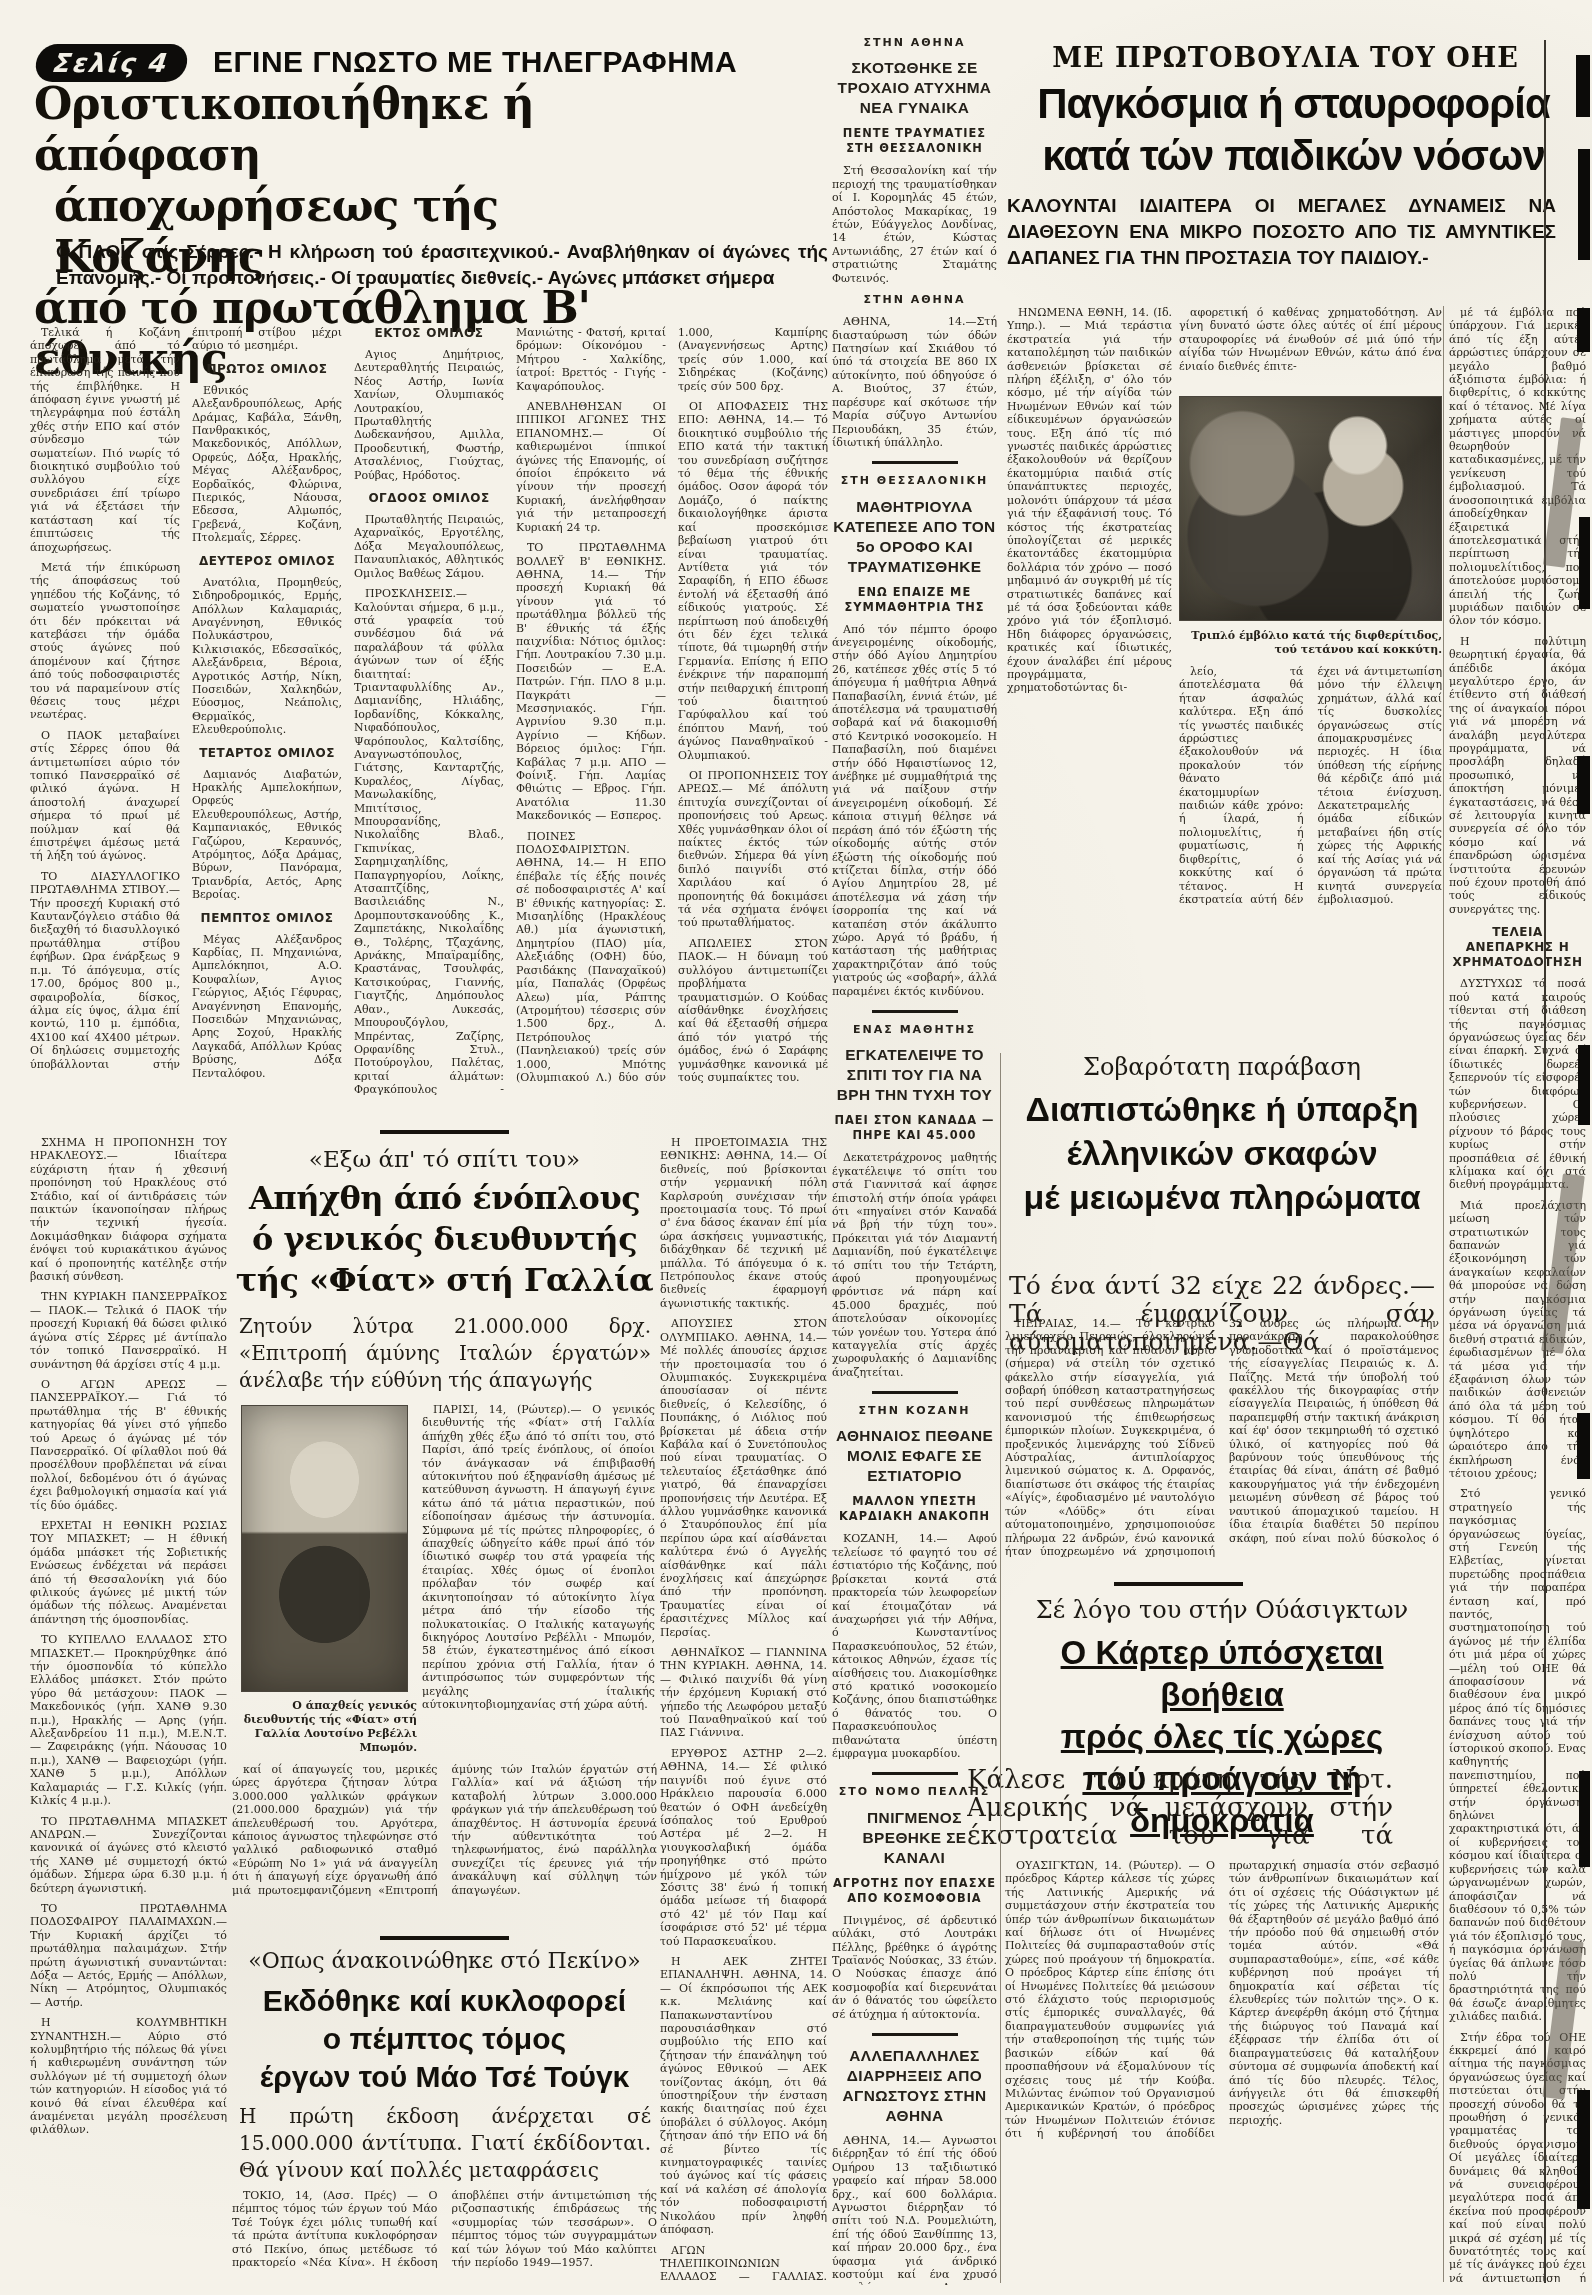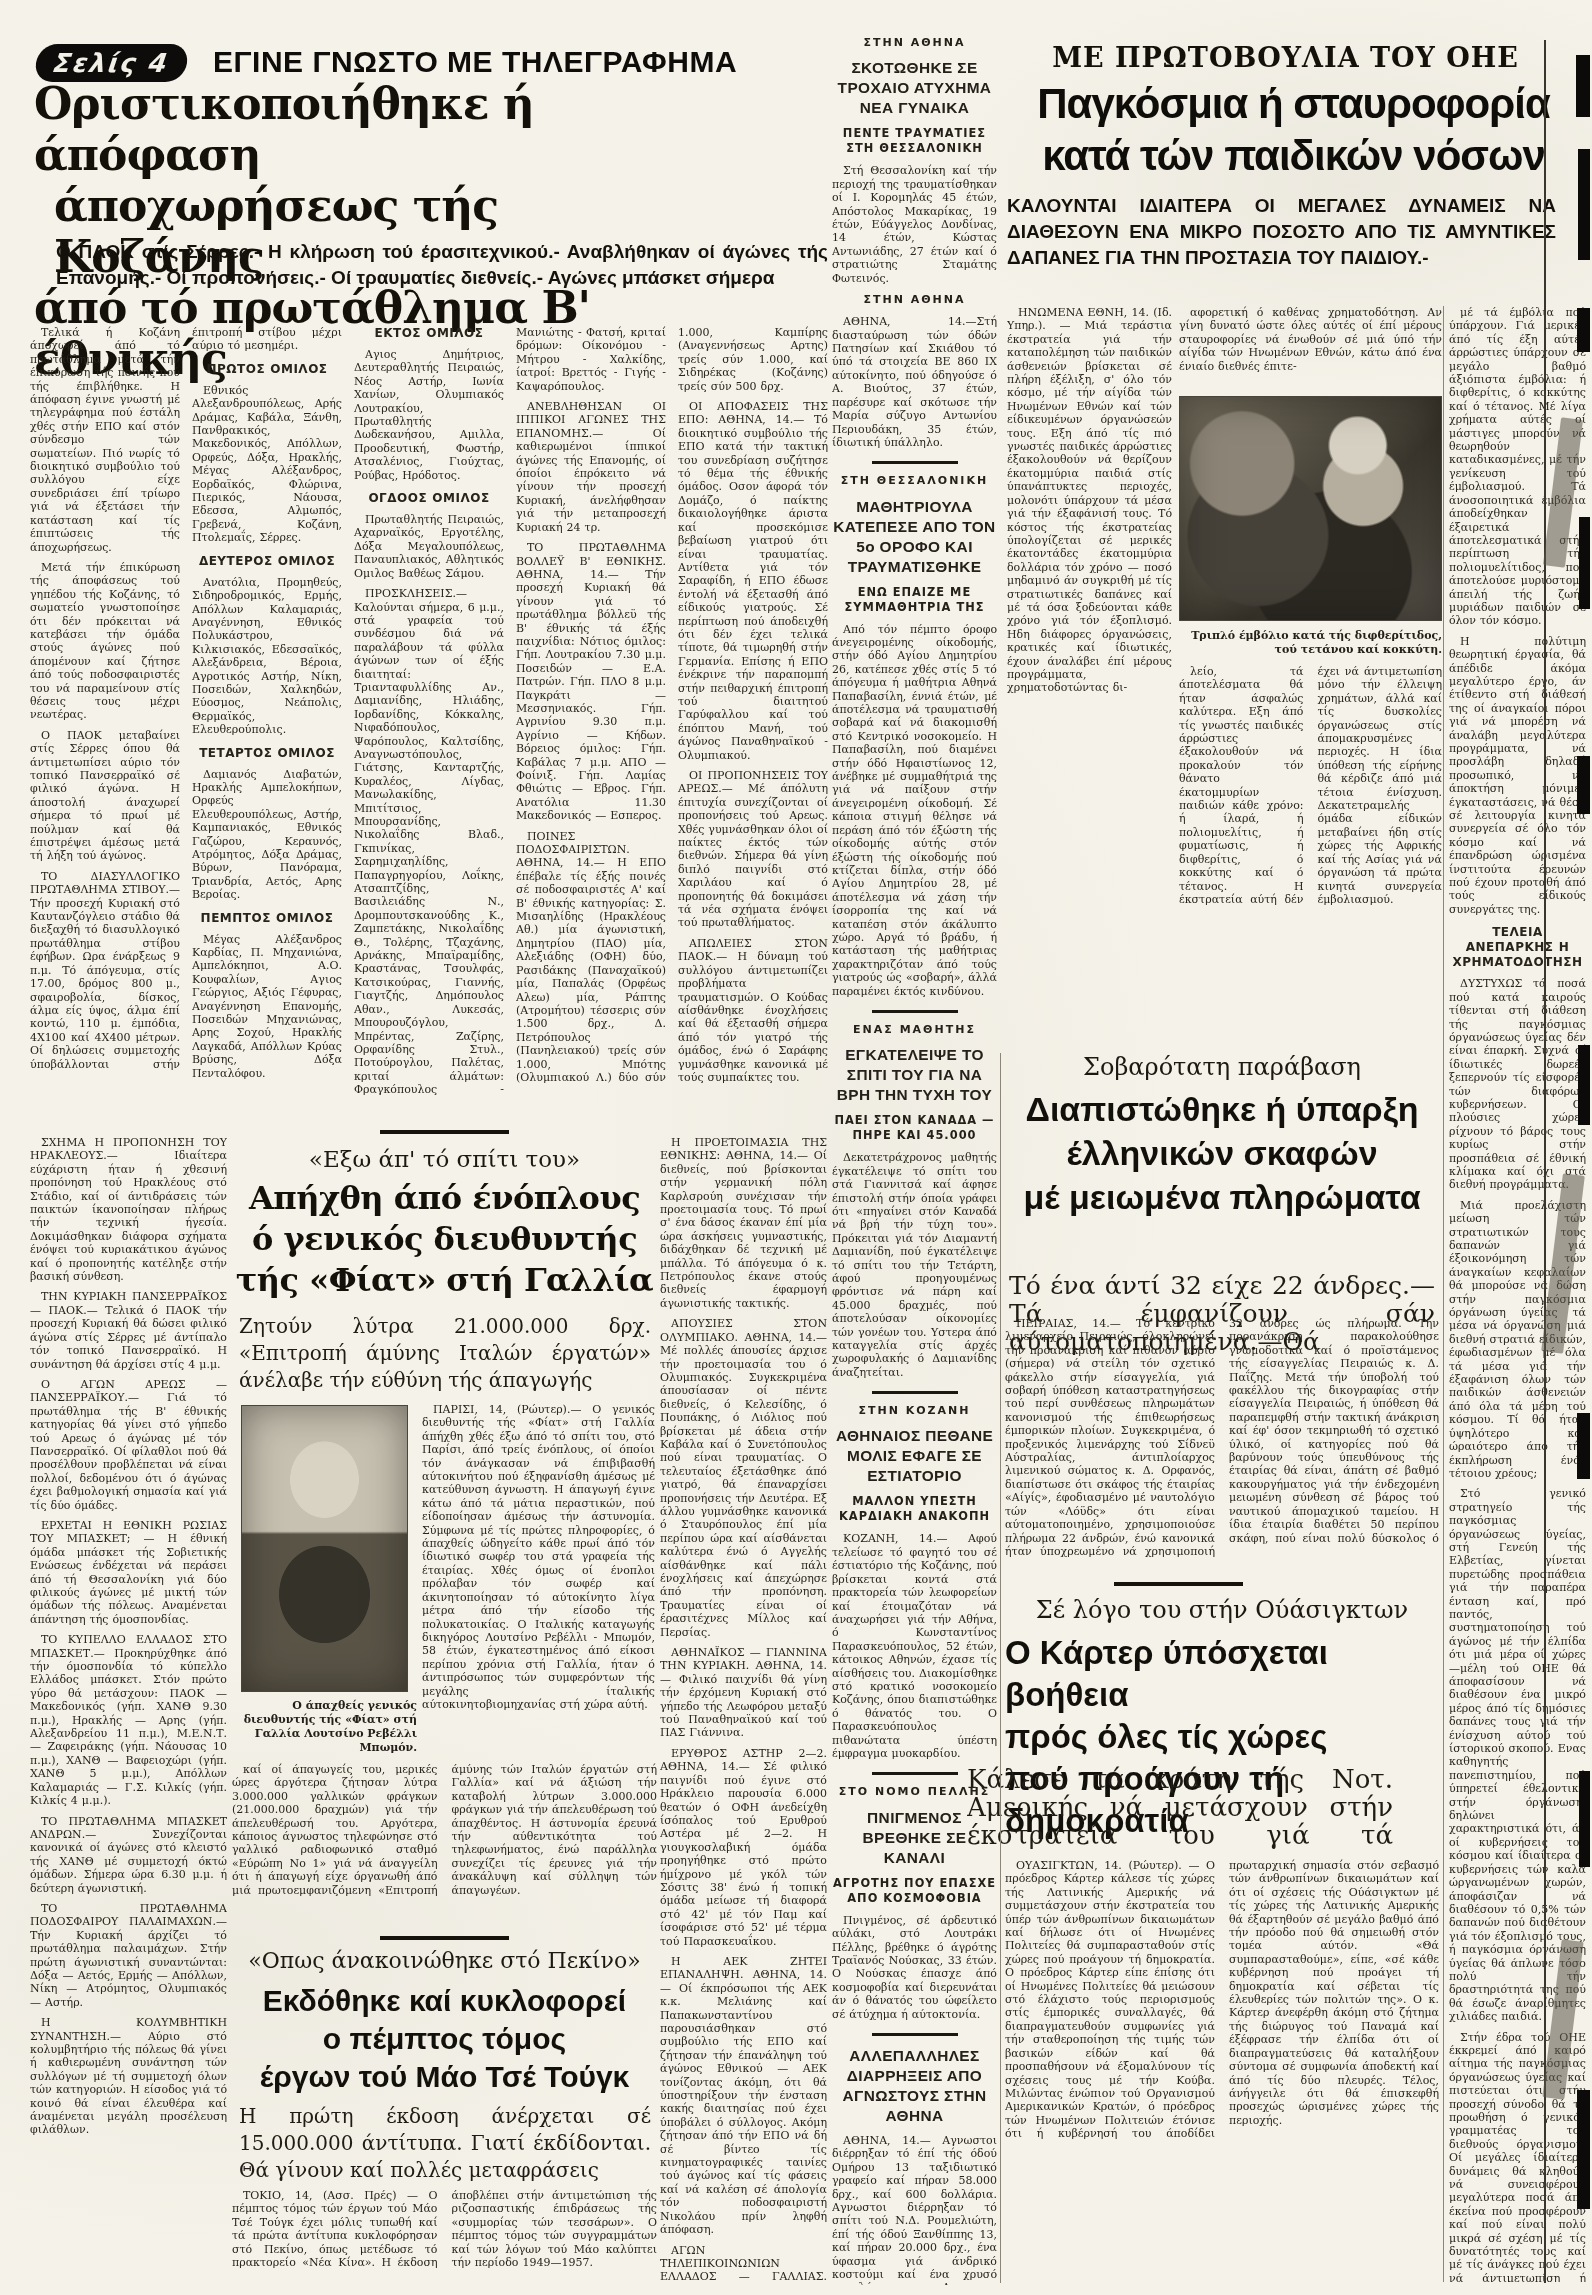--- a/index.html
+++ b/index.html
@@ -26,21 +26,21 @@
   .mid-head{font:800 15.4px/20px "Liberation Sans","DejaVu Sans",sans-serif;text-align:center;letter-spacing:0.4px;margin:0 0 8px;}
   .mid-sub{font:700 11.4px/15px "DejaVu Sans",sans-serif;text-align:center;letter-spacing:1px;margin:0 0 8px;}
   .mrule{width:86px;height:3px;background:#1b1812;margin:12px auto 10px;}
   .kick2{font:400 23px/1.2 "DejaVu Serif",serif;text-align:center;color:#1c1913;}
   .hl-fiat{font:700 32px/41px "DejaVu Serif",serif;text-align:center;letter-spacing:-0.5px;color:#14110a;}
   .deck2{font:400 20px/27px "DejaVu Serif",serif;text-align:justify;color:#201c15;}
   .kick-un{font:700 27px/1.2 "DejaVu Serif",serif;text-align:center;letter-spacing:1px;color:#14110a;}
   .hl-un{font:800 42px/52px "Liberation Sans","DejaVu Sans",sans-serif;text-align:center;letter-spacing:-1px;color:#0f0d09;}
   .deck-un{font:700 19px/26px "Liberation Sans","DejaVu Sans",sans-serif;text-align:justify;color:#15120d;}
   .hl-ships{font:800 34px/44px "Liberation Sans","DejaVu Sans",sans-serif;text-align:center;color:#12100b;}
-  .hl-carter{font:800 33px/42px "Liberation Sans","DejaVu Sans",sans-serif;text-align:left;color:#12100b;}
+  .hl-carter{font:800 33px/42px "Liberation Sans","DejaVu Sans",sans-serif;text-align:center;color:#12100b;text-decoration:underline;}
   .hl-mao{font:800 30px/38px "Liberation Sans","DejaVu Sans",sans-serif;text-align:center;color:#12100b;}
   .caption{font:700 11px/14px "DejaVu Serif",serif;text-align:right;color:#242019;}
   .rrule{height:4px;background:#16130d;}
   .vrule{width:1px;background:#8d8678;}
   .photo{box-shadow:inset 0 0 0 1px #4a453c, inset 0 0 40px rgba(20,18,14,.5);}
   .photo-vaccine{background:
     radial-gradient(circle at 68% 22%, #d6d0c2 0 11%, transparent 12%),
     radial-gradient(circle at 70% 40%, #b5ad9d 0 17%, transparent 18%),
     radial-gradient(circle at 24% 30%, #8c8577 0 20%, transparent 21%),
     radial-gradient(circle at 30% 62%, #46423a 0 30%, transparent 31%),

